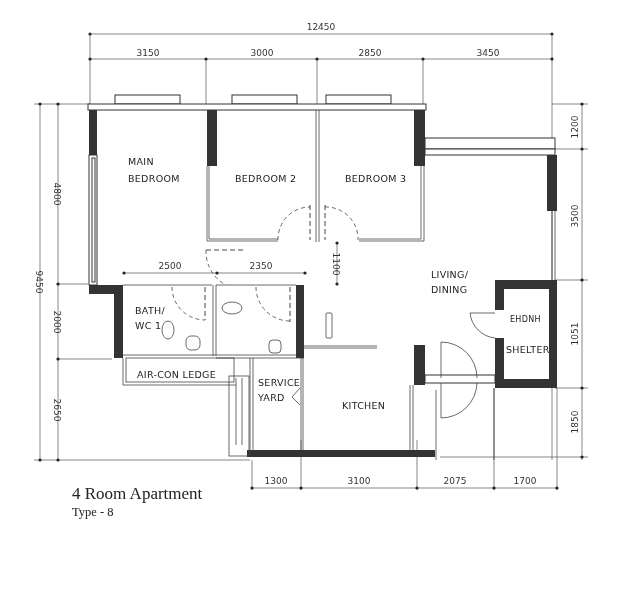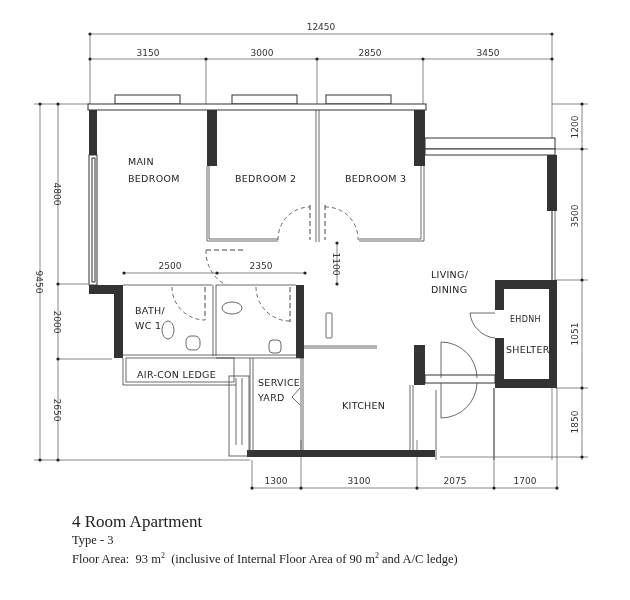--- a/index.html
+++ b/index.html
@@ -7,21 +7,21 @@
     #plan { position: absolute; left: 0; top: 0; width: 630px; height: 500px; }
     .dimtxt { font-family: "DejaVu Sans", sans-serif; font-size: 9px; fill: #333; }
     .roomtxt { font-family: "DejaVu Sans", sans-serif; font-size: 9.5px; fill: #222; letter-spacing: 0.3px; }
     .thin { stroke: #444; stroke-width: 0.8; fill: none; }
     .dim { stroke: #555; stroke-width: 0.7; fill: none; }
     .wall { fill: #333; }
     .wallo { stroke: #333; stroke-width: 1; fill: #fff; }
     .dash { stroke: #444; stroke-width: 1; fill: none; stroke-dasharray: 5 3; }
     .swing { stroke: #444; stroke-width: 0.8; fill: none; }
     .dot { fill: #222; }
-    #caption { position: absolute; left: 72px; top: 512px; font-family: "Liberation Serif", serif; color: #222; }
+    #caption { position: absolute; left: 72px; top: 484px; font-family: "Liberation Serif", serif; color: #222; }
     #caption .title { font-size: 17px; line-height: 20px; }
     #caption .line { font-size: 12.5px; line-height: 16px; }
     sup { font-size: 8px; }
   </style>
 </head>
 <body>
 
 <svg id="plan" viewBox="0 0 630 500" xmlns="http://www.w3.org/2000/svg">
 
   <g>
@@ -239,19 +239,14 @@
     <text class="roomtxt" x="258" y="386">SERVICE</text>
     <text class="roomtxt" x="258" y="401">YARD</text>
     <text class="roomtxt" x="342" y="409">KITCHEN</text>
     <text class="roomtxt" x="510" y="322" style="font-size:8px">EHDNH</text>
     <text class="roomtxt" x="506" y="353">SHELTER</text>
   </g>
 </svg>
 
 <div id="caption">
   <div class="title">4 Room  Apartment</div>
-  <div class="line">Type - 3</div>
-  <div class="line">
-    <span>Floor Area:</span>
-    &nbsp;<span>93 m</span><sup>2</sup>
-    &nbsp;<span>(inclusive of Internal Floor Area of  90 m</span><sup>2</sup><span> and A/C ledge)</span>
-  </div>
+  <div class="line">Type - 8</div>
 </div>
 
 </body></html>

